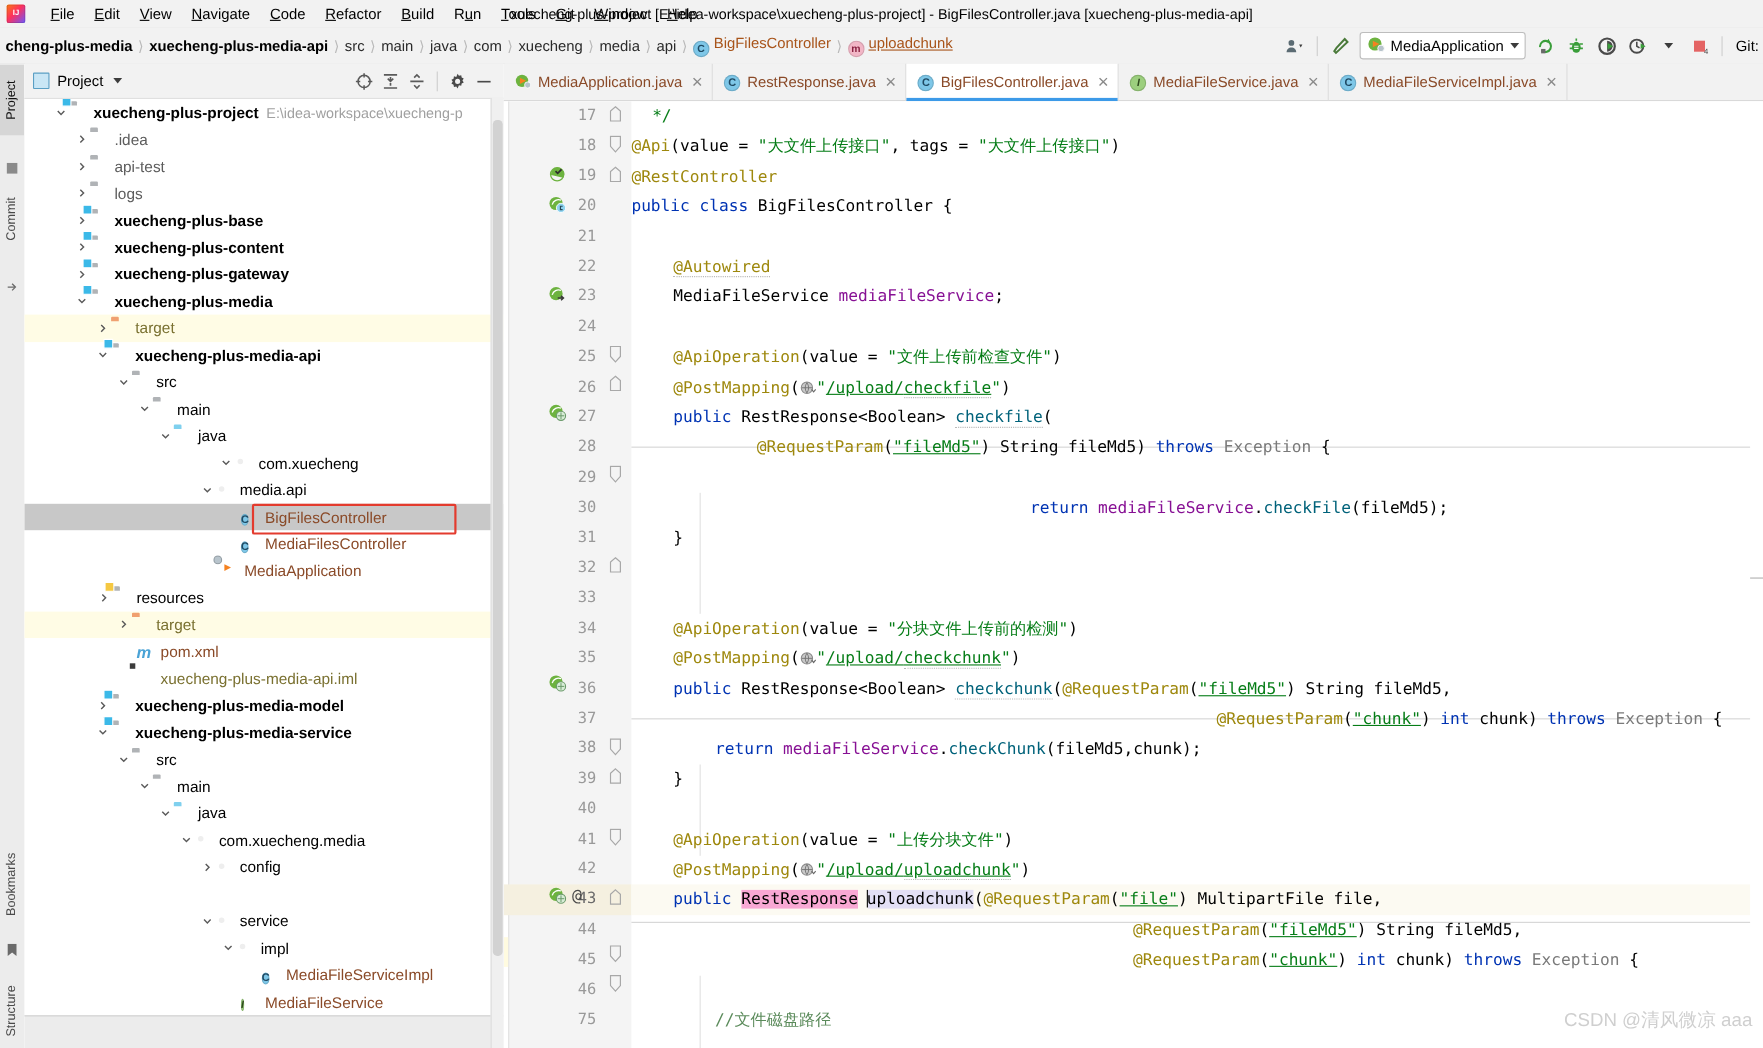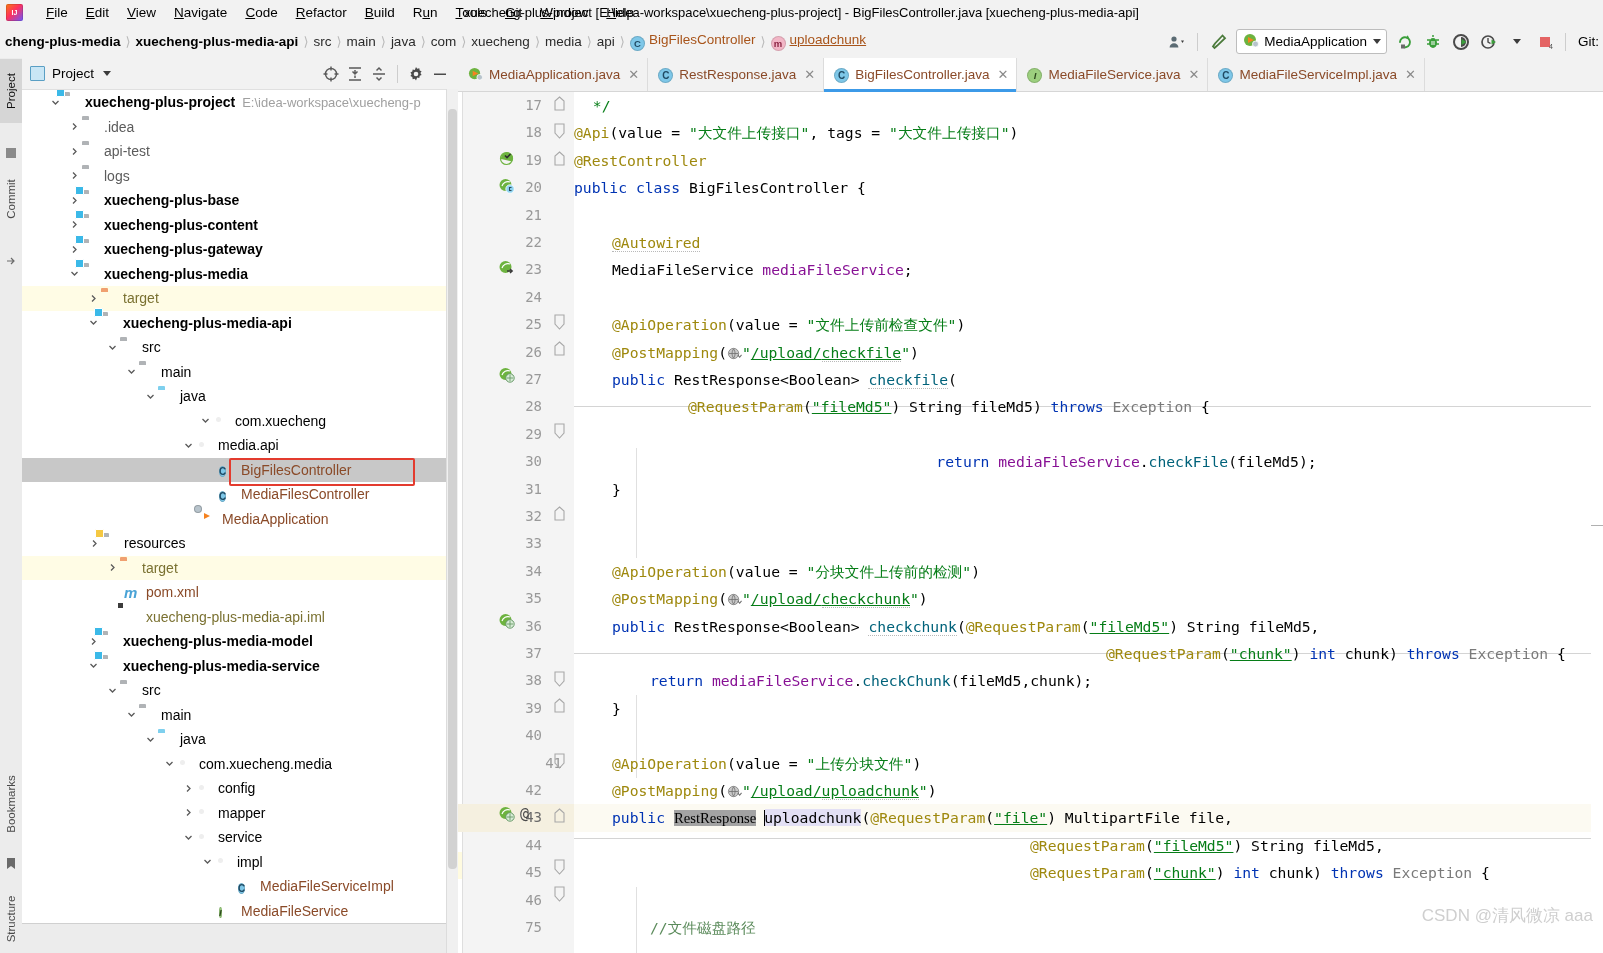--- a/index.html
+++ b/index.html
@@ -213,28 +213,28 @@
   .str{color:#067d17;}
   .cmt2{color:#5a8a5a;}
   .fld-n{color:#871094;}
   .mth{color:#00627a;}
   .typ{color:#000000;}
   .gry{color:#7a7a7a;}
   .undl{text-decoration:underline;}
   .wavy{border-bottom:1px dotted #b9b9b9;}
 
   .sel-box{background:#e3e0f5;}
-  .sel-ident{background:#a3a3a3;font-family:Liberation Serif, serif;}
+  .sel-ident{background:#f9a8d4;}
   .caret-bar{display:inline-block;width:1px;height:16px;background:#000;vertical-align:-3px;margin:0 -1px;}
 
   .vline{position:absolute;width:1px;background:#e0e0e0;}
   .sepline{position:absolute;left:0;right:0;height:1px;background:#d4d4d4;}
 
   .watermark{
-    position:absolute;right:10px;bottom:26px;font-size:17px;color:#cfcfcf;
+    position:absolute;right:10px;bottom:14px;font-size:17px;color:#cfcfcf;
     white-space:nowrap;font-family:"Liberation Sans",sans-serif;
   }
   .esb{position:absolute;right:0;top:33px;width:12px;height:861px;background:#ffffff;}
 </style>
 </head>
 <body>
 
 <div class="app">
 
   <div class="menubar">
@@ -650,29 +650,20 @@
       </div>
       <div class="row" style="top:686px;position:absolute;left:0;right:0;padding-left:159px;">
         <span class="arrow">
             <svg width="9" height="9" viewBox="0 0 9 9">
               <path d="M3 1.5L6 4.5L3 7.5" stroke="#5a5a5a" stroke-width="1.3" fill="none"></path>
             </svg>
           </span>
         <span class="ico"><span class="pkg"></span></span>
         <span class="lbl">config</span>
       </div>
-      <div class="row" style="top:710.5px;position:absolute;left:0;right:0;padding-left:159px;">
-        <span class="arrow">
-            <svg width="9" height="9" viewBox="0 0 9 9">
-              <path d="M3 1.5L6 4.5L3 7.5" stroke="#5a5a5a" stroke-width="1.3" fill="none"></path>
-            </svg>
-          </span>
-        <span class="ico"><span class="pkg"></span></span>
-        <span class="lbl">mapper</span>
-      </div>
       <div class="row" style="top:735px;position:absolute;left:0;right:0;padding-left:159px;">
         <span class="arrow">
             <svg width="9" height="9" viewBox="0 0 9 9">
               <path d="M1.5 3L4.5 6L7.5 3" stroke="#5a5a5a" stroke-width="1.3" fill="none"></path>
             </svg>
           </span>
         <span class="ico"><span class="pkg"></span></span>
         <span class="lbl">service</span>
       </div>
       <div class="row" style="top:759.5px;position:absolute;left:0;right:0;padding-left:178px;">
@@ -770,21 +761,21 @@
       <div class="ln" style="top:383.6px;">31</div>
       <div class="ln" style="top:411px;">32</div>
       <div class="ln" style="top:438.4px;">33</div>
       <div class="ln" style="top:465.8px;">34</div>
       <div class="ln" style="top:493.2px;">35</div>
       <div class="ln" style="top:520.6px;">36</div>
       <div class="ln" style="top:548px;">37</div>
       <div class="ln" style="top:575.4px;">38</div>
       <div class="ln" style="top:602.8px;">39</div>
       <div class="ln" style="top:630.2px;">40</div>
-      <div class="ln" style="top:657.6px;margin-left:20px;">41</div>
+      <div class="ln" style="top:657.6px;">41</div>
       <div class="ln" style="top:685px;">42</div>
       <div class="ln" style="top:712.4px;color:#6a6a6a;">43</div>
       <div class="ln" style="top:739.8px;">44</div>
       <div class="ln" style="top:767.2px;">45</div>
       <div class="ln" style="top:794.6px;">46</div>
       <div class="ln" style="top:822px;">75</div>
 
       <div class="gico" style="top:58px;">
         <svg width="17" height="17" viewBox="0 0 17 17">
             <path d="M3 9a6 6 0 1 1 11 2.5L3 9z" fill="#6db33f"></path>

